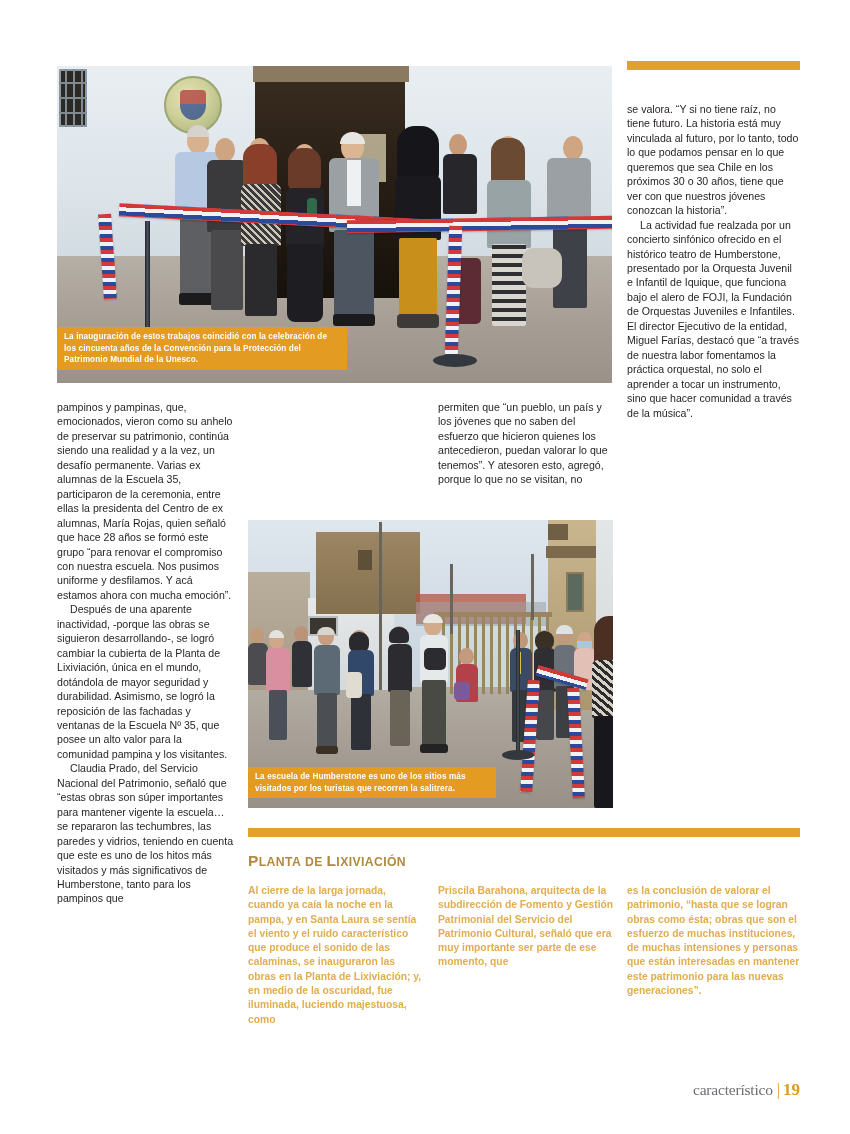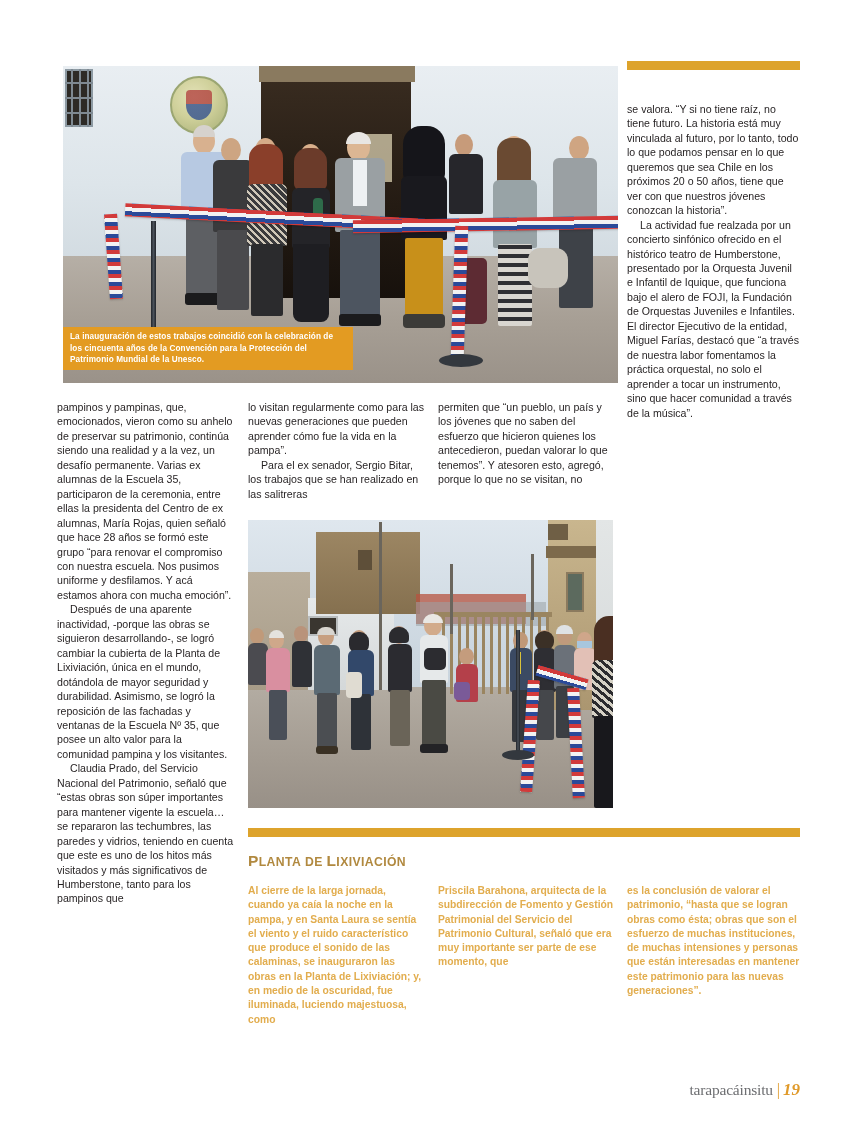--- a/index.html
+++ b/index.html
@@ -23,21 +23,21 @@
   }
   .rule-top-right { left: 627px; top: 61px; width: 173px; }
   .rule-mid       { left: 248px; top: 828px; width: 552px; }
 
   
   .photo {
     position: absolute;
     overflow: hidden;
     background: #b9c6cf;
   }
-  .photo-top { left: 63px; top: 66px; width: 555px; height: 317px; }
+  .photo-top { left: 57px; top: 66px; width: 555px; height: 317px; }
   .photo-bottom { left: 248px; top: 520px; width: 365px; height: 288px; }
 
   .photo-inner { position: absolute; inset: 0; }
 
   
   .sky {
     position: absolute; left: 0; top: 0; width: 100%; height: 100%;
     background: linear-gradient(180deg, #dfe7ee 0%, #ccd7e0 45%, #c3ced6 100%);
   }
   .wall-white {
@@ -167,21 +167,20 @@
   }
   .footer .divider {
     color: #e09a2a;
     font-size: 16px;
     margin: 0 3px 0 4px;
   }
   .footer .pageno {
     font-size: 17px;
     font-weight: bold;
     color: #e09a2a;
-    font-style: italic;
   }
 </style>
 </head>
 <body>
 
 <div class="page">
 
   <div class="rule rule-top-right"></div>
   <div class="rule rule-mid"></div>
 
@@ -381,55 +380,52 @@
         <div class="legs" style="left:2px;top:100px;width:34px;height:92px;background:#18181c;"></div>
       </div>
 
       <div class="ribbon" style="left:276px;top:160px;width:12px;height:112px;transform:rotate(4deg);"></div>
       <div class="ribbon" style="left:288px;top:152px;width:52px;height:11px;transform:rotate(16deg);"></div>
       <div class="ribbon" style="left:322px;top:168px;width:12px;height:110px;transform:rotate(-3deg);"></div>
       <div class="ribbon-pole" style="left:268px;top:110px;width:4px;height:124px;"></div>
       <div class="pole-base" style="left:254px;top:230px;width:32px;height:10px;"></div>
     </div>
 
+    <div class="caption caption-bottom" style="left:0;top:247px;width:248px;">La escuela de Humberstone es uno de los sitios más visitados por los turistas que recorren la salitrera.</div>
   </div>
 
   <div class="col col-r-top">
-    <p>se valora. “Y si no tiene raíz, no tiene futuro. La historia está muy vinculada al futuro, por lo tanto, todo lo que podamos pensar en lo que queremos que sea Chile en los próximos 20 o 50 años, tiene que ver con que nuestros jóvenes conozcan la historia”.</p>
+    <p>se valora. “Y si no tiene raíz, no tiene futuro. La historia está muy vinculada al futuro, por lo tanto, todo lo que podamos pensar en lo que queremos que sea Chile en los próximos 30 o 30 años, tiene que ver con que nuestros jóvenes conozcan la historia”.</p>
     <p class="indent">La actividad fue realzada por un concierto sinfónico ofrecido en el histórico teatro de Humberstone, presentado por la Orquesta Juvenil e Infantil de Iquique, que funciona bajo el alero de FOJI, la Fundación de Orquestas Juveniles e Infantiles. El director Ejecutivo de la entidad, Miguel Farías, destacó que “a través de nuestra labor fomentamos la práctica orquestal, no solo el aprender a tocar un instrumento, sino que hacer comunidad a través de la música”.</p>
   </div>
 
   <div class="col col-a">
     <p>pampinos y pampinas, que, emocionados, vieron como su anhelo de preservar su patrimonio, continúa siendo una realidad y a la vez, un desafío permanente. Varias ex alumnas de la Escuela 35, participaron de la ceremonia, entre ellas la presidenta del Centro de ex alumnas, María Rojas, quien señaló que hace 28 años se formó este grupo “para renovar el compromiso con nuestra escuela. Nos pusimos uniforme y desfilamos. Y acá estamos ahora con mucha emoción”.</p>
     <p class="indent">Después de una aparente inactividad, -porque las obras se siguieron desarrollando-, se logró cambiar la cubierta de la Planta de Lixiviación, única en el mundo, dotándola de mayor seguridad y durabilidad. Asimismo, se logró la reposición de las fachadas y ventanas de la Escuela Nº 35, que posee un alto valor para la comunidad pampina y los visitantes.</p>
     <p class="indent">Claudia Prado, del Servicio Nacional del Patrimonio, señaló que “estas obras son súper importantes para mantener vigente la escuela… se repararon las techumbres, las paredes y vidrios, teniendo en cuenta que este es uno de los hitos más visitados y más significativos de Humberstone, tanto para los pampinos que</p>
   </div>
 
-  <div class="col col-b">
-    <p>lo visitan regularmente como para las nuevas generaciones que pueden aprender cómo fue la vida en la pampa”.</p>
-    <p class="indent">Para el ex senador, Sergio Bitar, los trabajos que se han realizado en las salitreras</p>
-  </div>
 
   <div class="col col-c">
     <p>permiten que “un pueblo, un país y los jóvenes que no saben del esfuerzo que hicieron quienes los antecedieron, puedan valorar lo que tenemos”. Y atesoren esto, agregó, porque lo que no se visitan, no</p>
   </div>
 
   <div class="section-head">
     <span>P</span><span class="sc">LANTA</span><span class="sc">&nbsp;</span><span class="sc">DE</span><span class="sc">&nbsp;</span><span>L</span><span class="sc">IXIVIACIÓN</span>
   </div>
 
   <div class="gcol gcol-1">
     <p>Al cierre de la larga jornada, cuando ya caía la noche en la pampa, y en Santa Laura se sentía el viento y el ruido característico que produce el sonido de las calaminas, se inauguraron las obras en la Planta de Lixiviación; y, en medio de la oscuridad, fue iluminada, luciendo majestuosa, como</p>
   </div>
   <div class="gcol gcol-2">
     <p>Priscila Barahona, arquitecta de la subdirección de Fomento y Gestión Patrimonial del Servicio del Patrimonio Cultural, señaló que era muy importante ser parte de ese momento, que</p>
   </div>
   <div class="gcol gcol-3">
     <p>es la conclusión de valorar el patrimonio, “hasta que se logran obras como ésta; obras que son el esfuerzo de muchas instituciones, de muchas intensiones y personas que están interesadas en mantener este patrimonio para las nuevas generaciones”.</p>
   </div>
 
   <div class="footer">
-    <span class="brand">tarapacáinsitu</span>
+    <span class="brand">característico</span>
     <span class="divider">|</span>
     <span class="pageno">19</span>
   </div>
 
 </div>
 
 </body></html>

